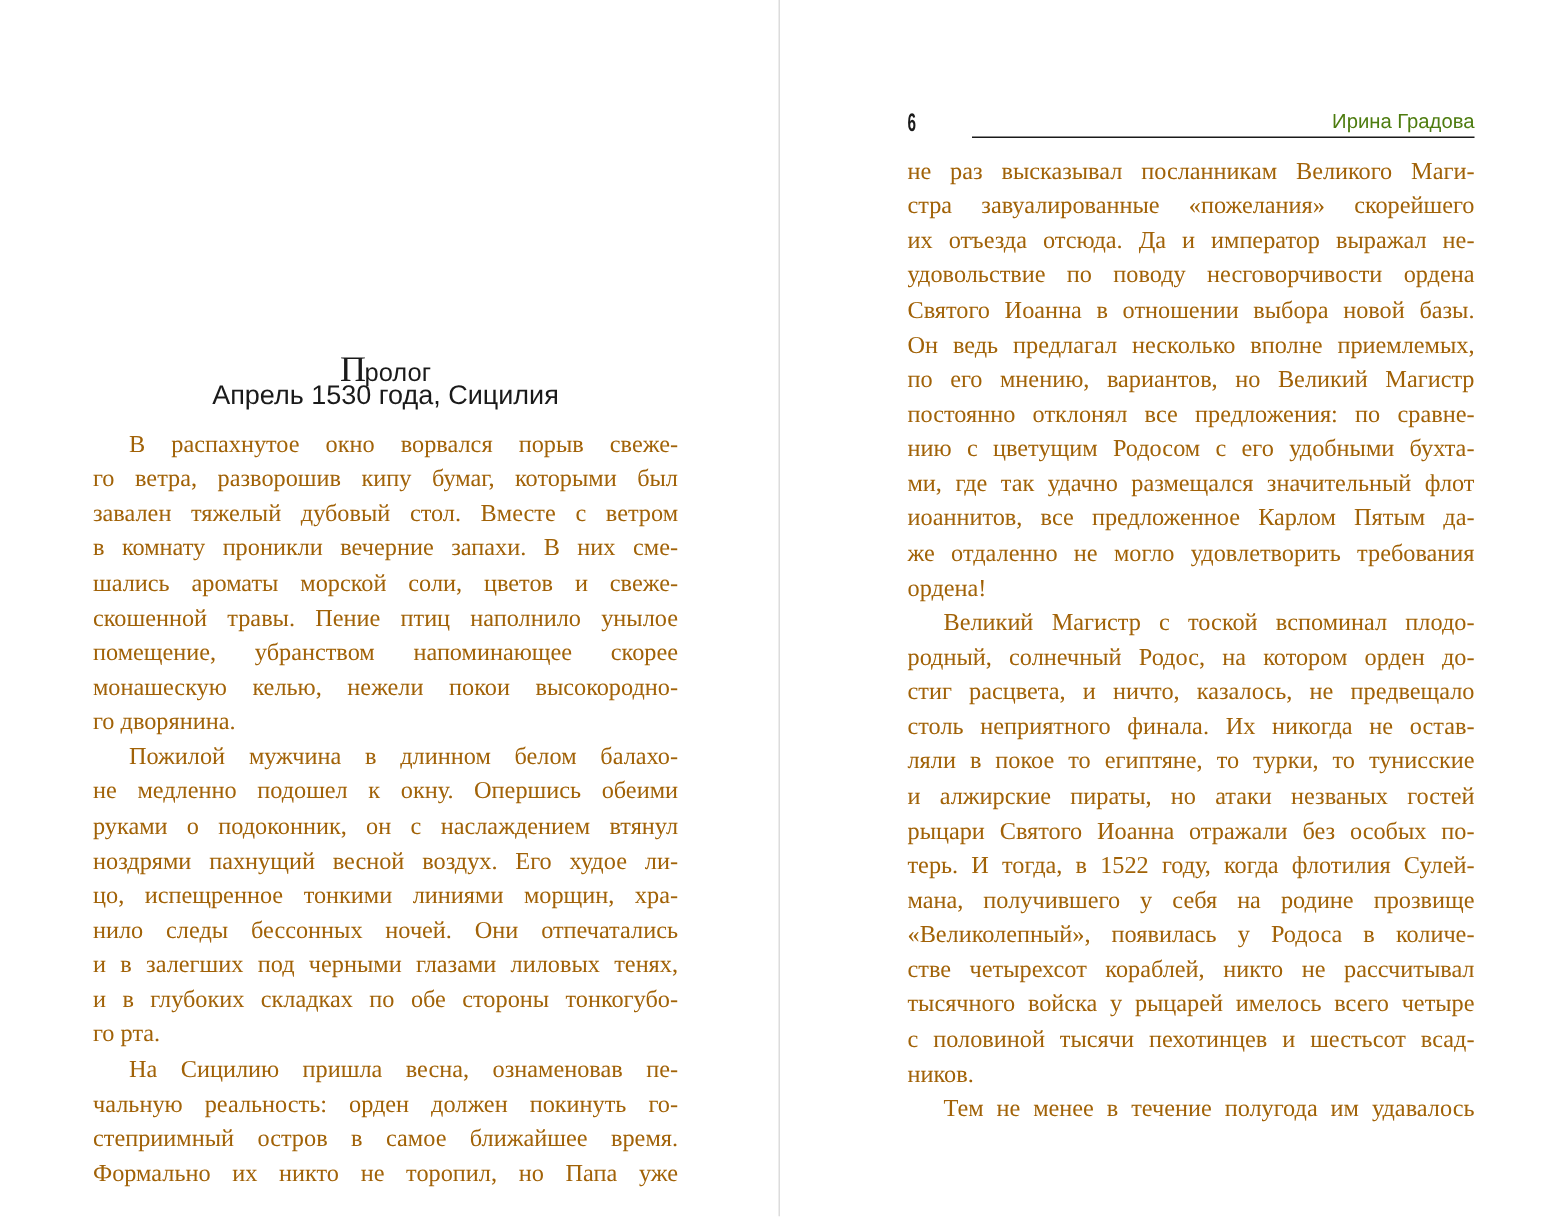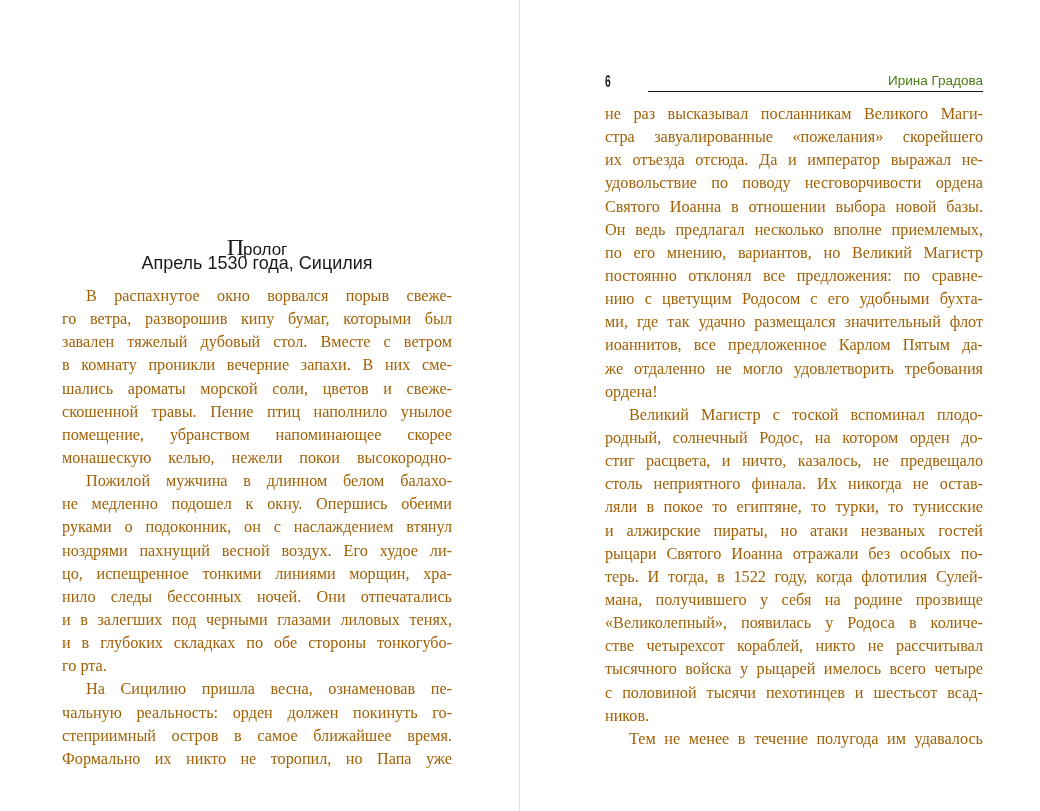--- a/index.html
+++ b/index.html
@@ -143,20 +143,21 @@
 
   <div class="body-text left-text" id="left-text">
       <span class="line indent">В распахнутое окно ворвался порыв свеже-</span>
       <span class="line">го ветра, разворошив кипу бумаг, которыми был</span>
       <span class="line">завален тяжелый дубовый стол. Вместе с ветром</span>
       <span class="line">в комнату проникли вечерние запахи. В них сме-</span>
       <span class="line">шались ароматы морской соли, цветов и свеже-</span>
       <span class="line">скошенной травы. Пение птиц наполнило унылое</span>
       <span class="line">помещение, убранством напоминающее скорее</span>
       <span class="line">монашескую келью, нежели покои высокородно-</span>
+      <span class="line last">го дворянина.</span>
       <span class="line indent">Пожилой мужчина в длинном белом балахо-</span>
       <span class="line">не медленно подошел к окну. Опершись обеими</span>
       <span class="line">руками о подоконник, он с наслаждением втянул</span>
       <span class="line">ноздрями пахнущий весной воздух. Его худое ли-</span>
       <span class="line">цо, испещренное тонкими линиями морщин, хра-</span>
       <span class="line">нило следы бессонных ночей. Они отпечатались</span>
       <span class="line">и в залегших под черными глазами лиловых тенях,</span>
       <span class="line">и в глубоких складках по обе стороны тонкогубо-</span>
       <span class="line last">го рта.</span>
       <span class="line indent">На Сицилию пришла весна, ознаменовав пе-</span>

